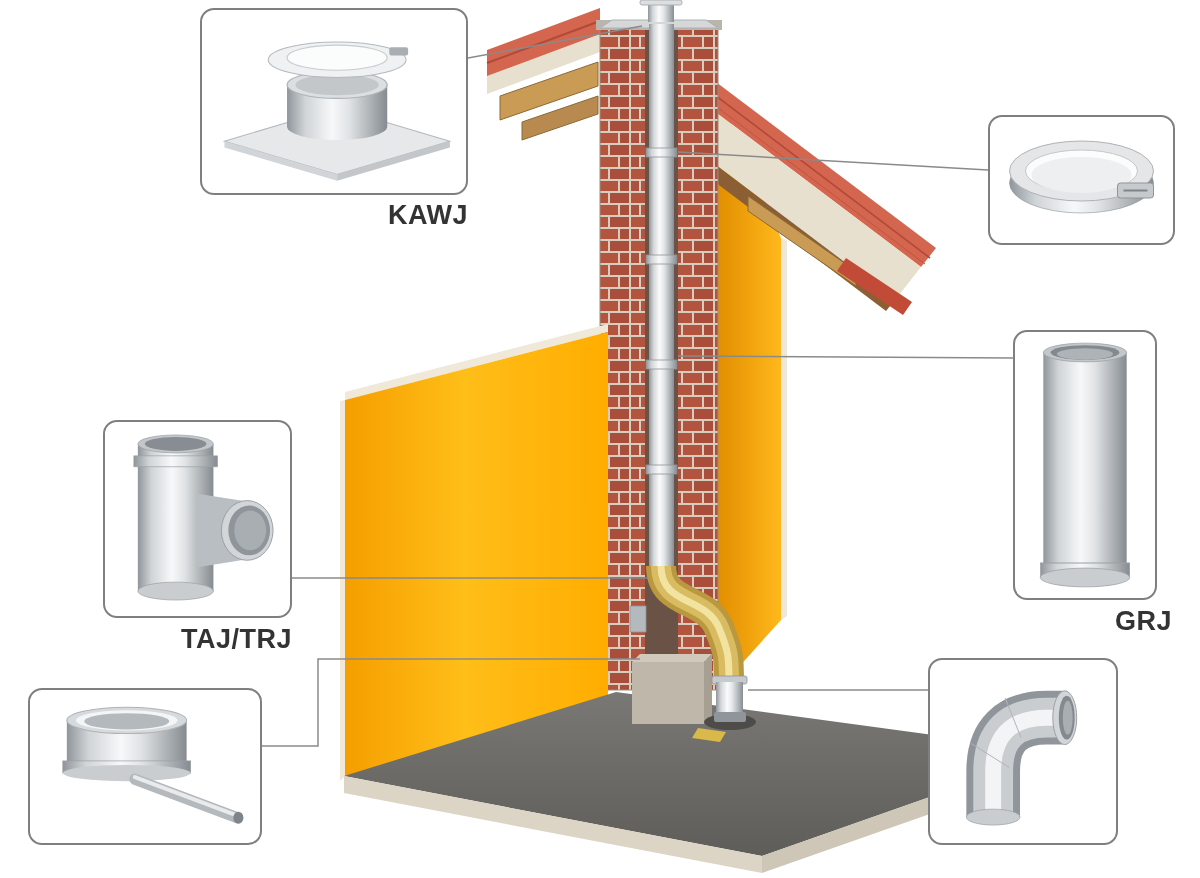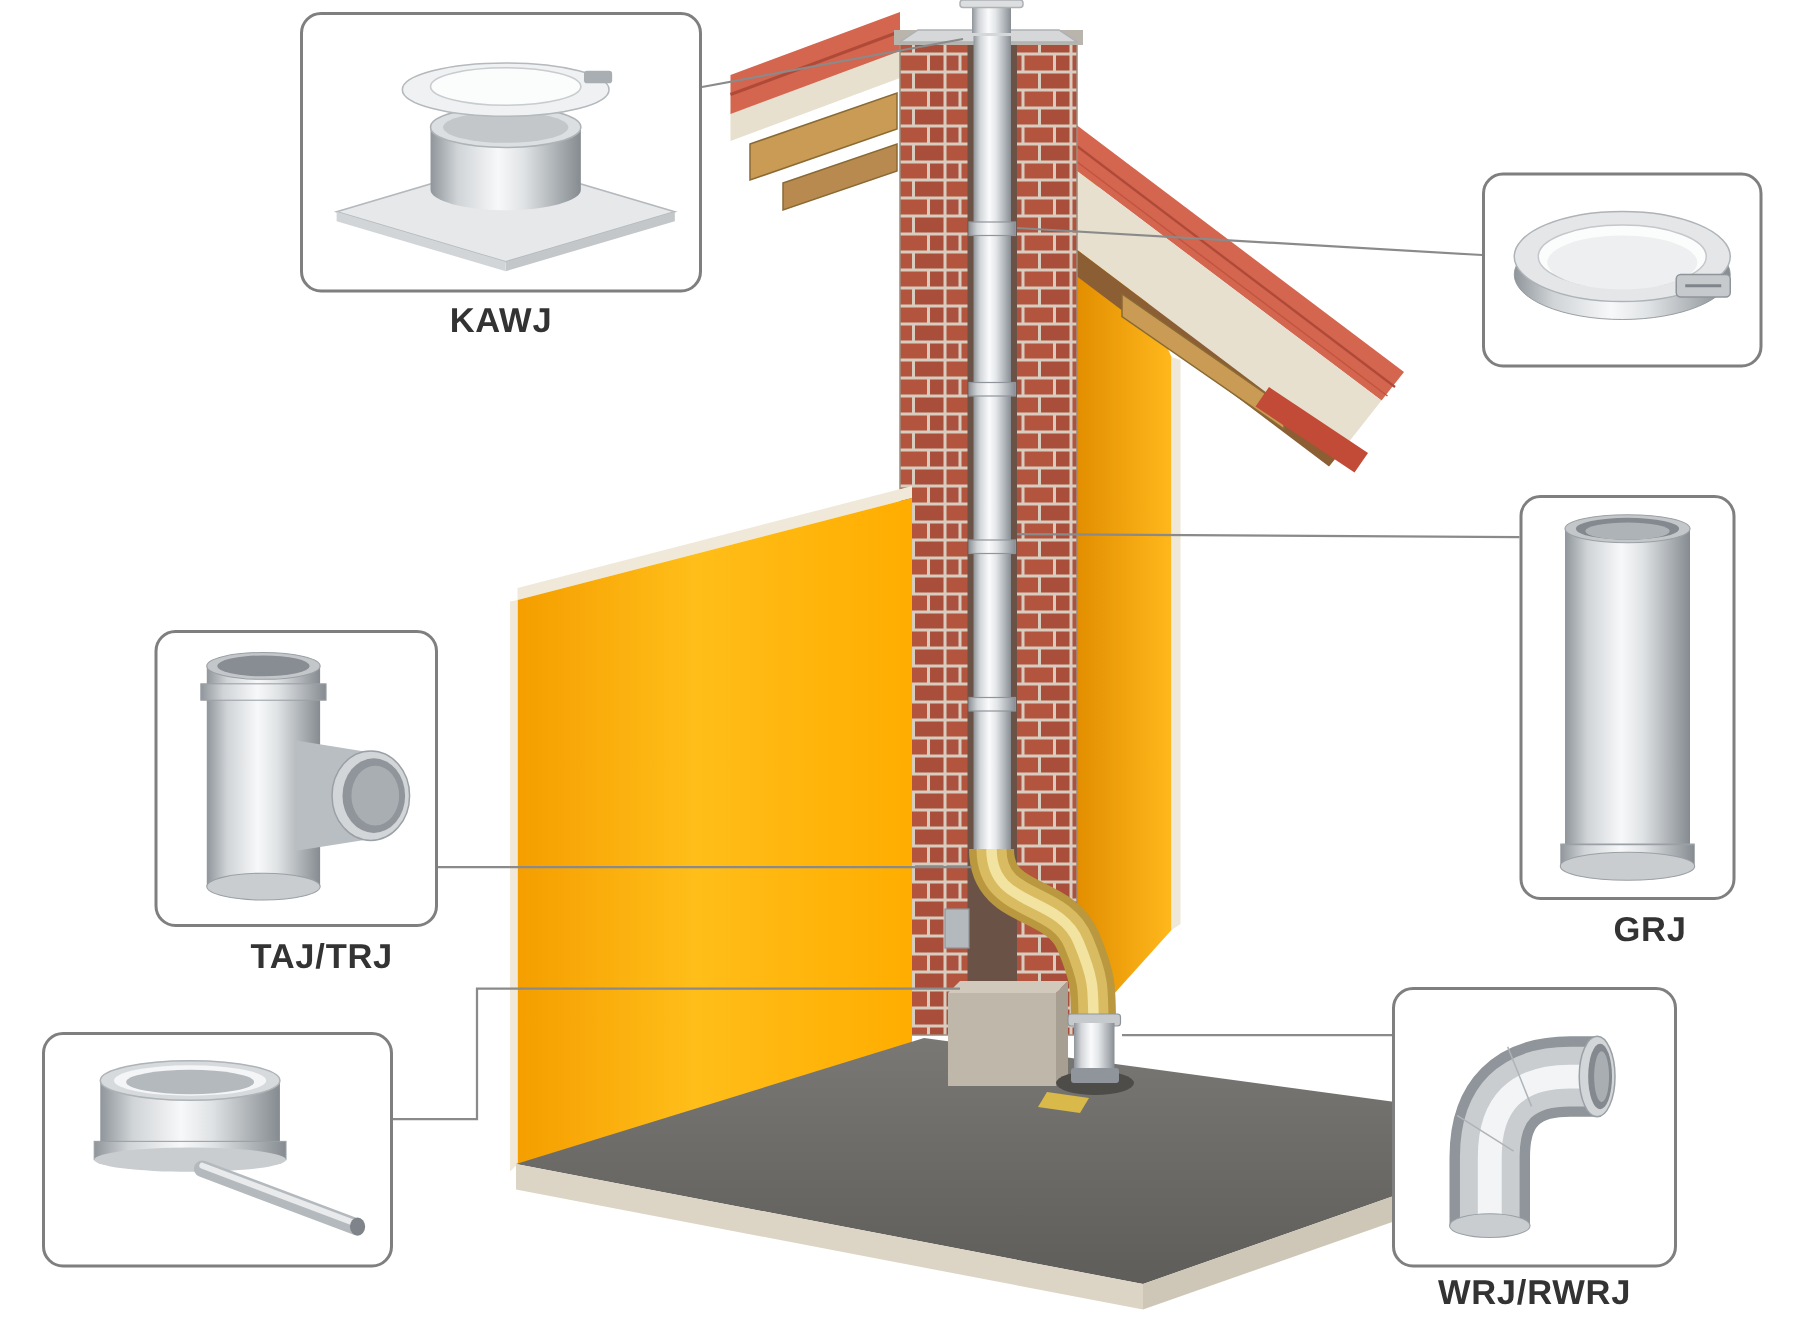--- a/index.html
+++ b/index.html
@@ -7,21 +7,21 @@
     position:relative;width:1200px;height:878px;background:#ffffff;
     overflow:hidden;font-family:"Liberation Sans",sans-serif;
   }
   .illustration{position:absolute;left:0;top:0;width:1200px;height:878px;}
   .callout{
     position:absolute;background:#ffffff;border:2px solid #7f7f7f;border-radius:14px;
     display:flex;align-items:center;justify-content:center;padding:8px;box-sizing:border-box;
   }
   .callout svg{width:100%;height:100%;}
   .callout-label{
-    position:absolute;text-align:center;font-weight:700;font-size:23px;color:#333333;
+    position:absolute;text-align:right;font-weight:700;font-size:27px;color:#333333;
     letter-spacing:0.5px;
   }
 </style>
 </head>
 <body>
 
 <div class="stage">
 
   <svg class="illustration" viewBox="0 0 1200 878">
     <defs>
@@ -222,21 +222,21 @@
       <ellipse cx="63" cy="160" rx="38" ry="9" fill="#C9CDD0" stroke="#9AA0A5" stroke-width="0.7"></ellipse>
       <ellipse cx="63" cy="12" rx="38" ry="9" fill="#C3C7CA" stroke="#9AA0A5" stroke-width="0.7"></ellipse>
       <ellipse cx="63" cy="12" rx="31" ry="7" fill="#878D92"></ellipse>
       <rect x="21" y="24" width="84" height="11" fill="url(#mD)" stroke="#9AA0A5" stroke-width="0.7"></rect>
       <path d="M 85 62 L 135 70 L 135 128 L 85 136 Z" fill="#B9BEC2"></path>
       <ellipse cx="135" cy="99" rx="26" ry="30" fill="#D3D6D9" stroke="#9AA0A5" stroke-width="1"></ellipse>
       <ellipse cx="137" cy="99" rx="21" ry="25" fill="#8F959A"></ellipse>
       <ellipse cx="138" cy="99" rx="16" ry="20" fill="#A9AEB2"></ellipse>
     </svg>
   </div>
-  <div class="callout-label" style="left:120px;top:624px;width:189px">TAJ/TRJ</div>
+  <div class="callout-label" style="left:103px;top:624px;width:189px">TAJ/TRJ</div>
 
   <div class="callout" style="left:28px;top:688px;width:234px;height:157px">
     <svg viewBox="0 0 210 135">
       <defs>
         <linearGradient id="mE" x1="0" y1="0" x2="1" y2="0">
           <stop offset="0" stop-color="#8F959A"></stop>
             <stop offset="0.18" stop-color="#D0D4D7"></stop>
           <stop offset="0.45" stop-color="#F7F8F9"></stop>
             <stop offset="0.62" stop-color="#E0E3E5"></stop>
           <stop offset="0.85" stop-color="#A9AEB2"></stop>
@@ -261,15 +261,14 @@
       <path d="M 50 150 L 50 104 Q 50 50 104 50 L 120 50" fill="none" stroke="#C9CDD0" stroke-width="40"></path>
       <path d="M 50 150 L 50 104 Q 50 50 104 50 L 120 50" fill="none" stroke="#F3F4F5" stroke-width="16"></path>
       <line x1="28" y1="76" x2="66" y2="100" stroke="#AEB3B7" stroke-width="1"></line>
       <line x1="62" y1="30" x2="78" y2="70" stroke="#AEB3B7" stroke-width="1"></line>
       <ellipse cx="122" cy="50" rx="12" ry="27" fill="#D3D6D9" stroke="#9AA0A5" stroke-width="1"></ellipse>
       <ellipse cx="124" cy="50" rx="8" ry="22" fill="#83898E"></ellipse>
       <ellipse cx="125" cy="50" rx="5" ry="17" fill="#A9AEB2"></ellipse>
       <ellipse cx="50" cy="150" rx="27" ry="8" fill="#C9CDD0" stroke="#9AA0A5" stroke-width="0.7"></ellipse>
     </svg>
   </div>
-  <div class="callout-label" style="left:928px;top:848px;width:190px">WRJ/RWRJ</div>
 
 </div>
 
 </body></html>

